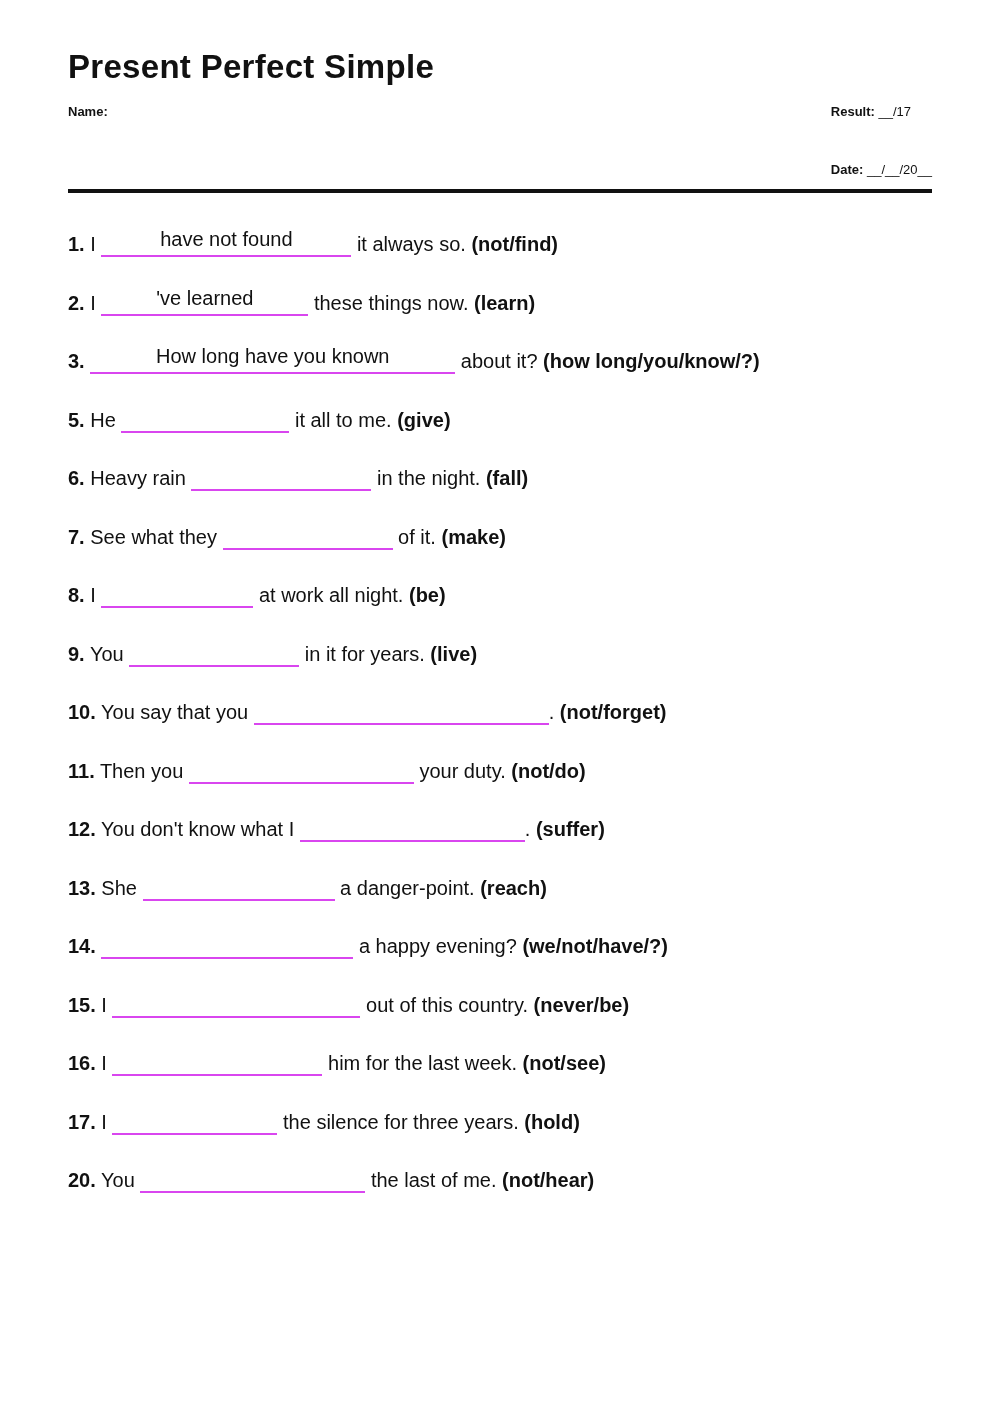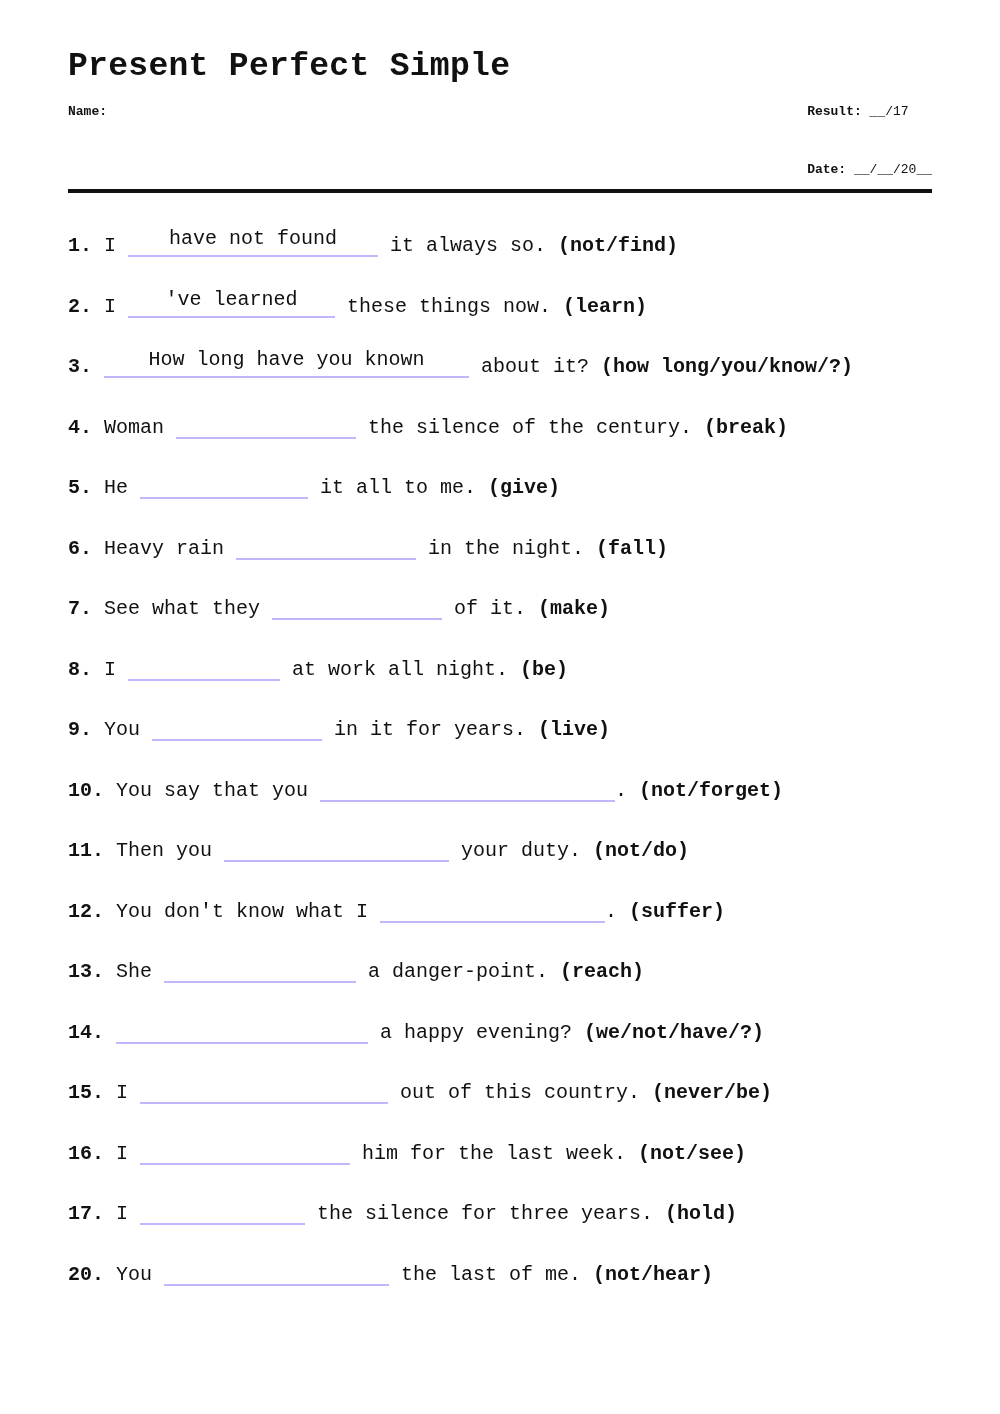--- a/index.html
+++ b/index.html
@@ -3,21 +3,21 @@
 <meta charset="utf-8">
 <style>
   html, body { margin: 0; padding: 0; background: #ffffff; }
   .page {
     position: relative;
     width: 1000px;
     height: 1414px;
     margin: 0 auto;
     background: #ffffff;
     color: #111111;
-    font-family: Liberation Mono, monospace;
+    font-family: Liberation Sans, sans-serif;
     box-sizing: border-box;
     padding: 48px 68px 0 68px;
     overflow: hidden;
   }
   .title {
     font-size: 33px;
     line-height: 38px;
     font-weight: bold;
     margin: 0 0 14px 0;
     letter-spacing: 0.3px;
@@ -43,21 +43,21 @@
   .exercise-list { margin-top: 38px; }
   .item {
     font-size: 20px;
     line-height: 26px;
     margin-bottom: 32.5px;
     white-space: nowrap;
   }
   .blank {
     display: inline-block;
     height: 24px;
-    border-bottom: 2px solid #c4b5fd;
+    border-bottom: 2px solid #d946ef;
     vertical-align: -6px;
     position: relative;
   }
   .answer {
     position: absolute;
     left: 0;
     right: 0;
     bottom: 3px;
     text-align: center;
     white-space: nowrap;
@@ -86,21 +86,20 @@
       </span>
     </span>
   </div>
 
   <div class="header-rule"></div>
 
   <div class="exercise-list" id="exercise-list">
       <div class="item"><span class="b">1.</span><span> I </span><span class="blank" style="width: 250px;"><span class="answer">have not found</span></span><span> it always so.</span><span class="hint"> (not/find)</span></div>
       <div class="item"><span class="b">2.</span><span> I </span><span class="blank" style="width: 207px;"><span class="answer">'ve learned</span></span><span> these things now.</span><span class="hint"> (learn)</span></div>
       <div class="item"><span class="b">3.</span><span> </span><span class="blank" style="width: 365px;"><span class="answer">How long have you known</span></span><span> about it?</span><span class="hint"> (how long/you/know/?)</span></div>
-      <div class="item"><span class="b">4.</span><span> Woman </span><span class="blank" style="width: 180px;"><span class="answer"></span></span><span> the silence of the century.</span><span class="hint"> (break)</span></div>
       <div class="item"><span class="b">5.</span><span> He </span><span class="blank" style="width: 168px;"><span class="answer"></span></span><span> it all to me.</span><span class="hint"> (give)</span></div>
       <div class="item"><span class="b">6.</span><span> Heavy rain </span><span class="blank" style="width: 180px;"><span class="answer"></span></span><span> in the night.</span><span class="hint"> (fall)</span></div>
       <div class="item"><span class="b">7.</span><span> See what they </span><span class="blank" style="width: 170px;"><span class="answer"></span></span><span> of it.</span><span class="hint"> (make)</span></div>
       <div class="item"><span class="b">8.</span><span> I </span><span class="blank" style="width: 152px;"><span class="answer"></span></span><span> at work all night.</span><span class="hint"> (be)</span></div>
       <div class="item"><span class="b">9.</span><span> You </span><span class="blank" style="width: 170px;"><span class="answer"></span></span><span> in it for years.</span><span class="hint"> (live)</span></div>
       <div class="item"><span class="b">10.</span><span> You say that you </span><span class="blank" style="width: 295px;"><span class="answer"></span></span><span>.</span><span class="hint"> (not/forget)</span></div>
       <div class="item"><span class="b">11.</span><span> Then you </span><span class="blank" style="width: 225px;"><span class="answer"></span></span><span> your duty.</span><span class="hint"> (not/do)</span></div>
       <div class="item"><span class="b">12.</span><span> You don't know what I </span><span class="blank" style="width: 225px;"><span class="answer"></span></span><span>.</span><span class="hint"> (suffer)</span></div>
       <div class="item"><span class="b">13.</span><span> She </span><span class="blank" style="width: 192px;"><span class="answer"></span></span><span> a danger-point.</span><span class="hint"> (reach)</span></div>
       <div class="item"><span class="b">14.</span><span> </span><span class="blank" style="width: 252px;"><span class="answer"></span></span><span> a happy evening?</span><span class="hint"> (we/not/have/?)</span></div>

